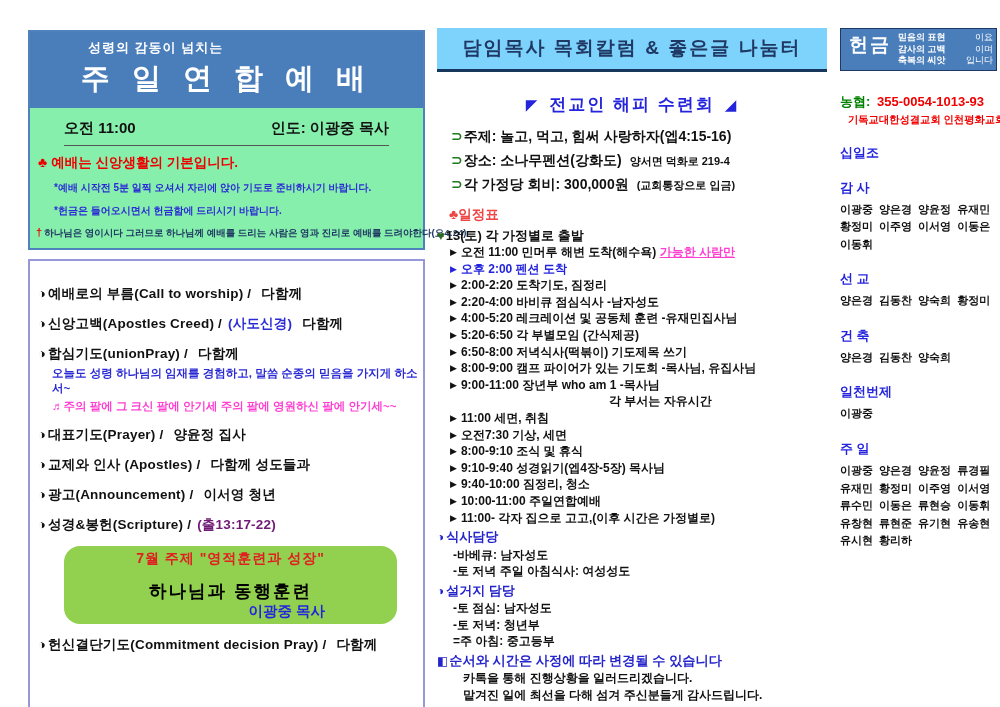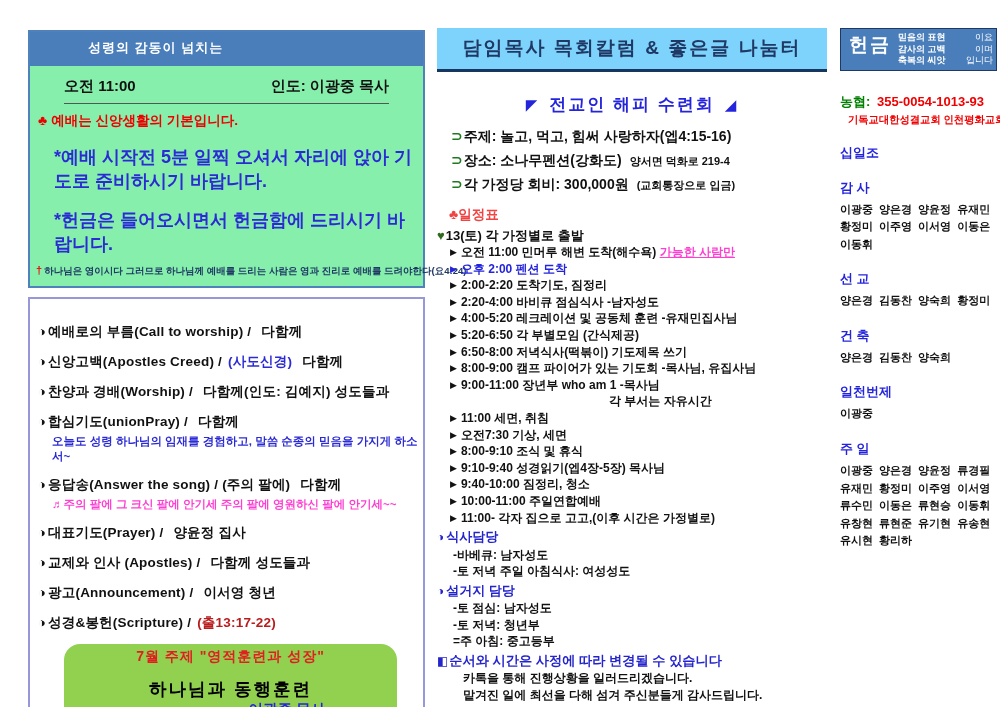--- a/index.html
+++ b/index.html
@@ -4,35 +4,35 @@
 <style>
   html,body{margin:0;padding:0;}
   body{
     width:1000px;height:707px;position:relative;overflow:hidden;
     background:#ffffff;
     font-family:"Liberation Sans","DejaVu Sans",sans-serif;
     color:#111;
   }
   
   .blue{color:#2b2bd5;}
-  .red{color:#b91c1c;}
+  .red{color:#701a75;}
   .magenta{color:#ff3fd1;}
 
   
   .col-left{position:absolute;left:28px;top:30px;width:397px;}
   .box-top{border:2px solid #4f81bd;background:#86efac;}
   .blue-head{background:#4a7ebb;color:#fff;padding:7px 0 9px;}
   .blue-head .sub{font-size:13px;font-weight:600;padding-left:58px;letter-spacing:1px;}
   .blue-head .ttl{font-size:29px;font-weight:700;text-align:center;letter-spacing:7px;margin-top:2px;}
   .time-row{margin:11px 34px 0;display:flex;justify-content:space-between;
     font-size:15px;font-weight:700;border-bottom:1.5px solid #555;padding-bottom:7px;}
   .notice{margin:8px 6px 0 8px;}
   .notice .nt{color:#ee0000;font-weight:700;font-size:13.5px;}
   .notice .club{font-size:14px;margin-right:4px;}
-  .notice .bl{color:#2b2bd5;font-weight:600;font-size:18px;margin:15px 0 0 16px;}
+  .notice .bl{color:#2b2bd5;font-weight:600;font-size:10px;margin:9px 0 0 16px;}
   .scripture{font-size:9.5px;color:#1f3864;font-weight:600;margin:8px 2px 8px 6px;white-space:nowrap;}
   .scripture .cross{color:#ee0000;font-size:11px;margin-right:2px;}
 
   .box-order{border:2px solid #9797d9;margin-top:9px;padding:12px 4px 12px 8px;min-height:440px;}
   .oitem{font-size:13.5px;font-weight:600;margin-top:12px;letter-spacing:.2px;}
   .obullet{margin-right:2px;font-size:13px;}
   .oaccent{margin-left:6px;font-weight:700;}
   .otail{margin-left:10px;font-weight:700;}
   .osub{font-size:11.5px;font-weight:700;margin:3px 0 0 14px;}
 
@@ -88,20 +88,21 @@
   .r-title{color:#2424dd;font-weight:700;font-size:13px;}
   .r-names{font-size:11px;font-weight:700;color:#111;margin-top:4px;line-height:1.6;word-spacing:3px;}
 </style>
 </head>
 <body>
 
 <section class="col-left">
   <div class="box-top">
     <div class="blue-head">
       <div class="sub">성령의 감동이 넘치는</div>
+      <div class="ttl">주 일 연 합 예 배</div>
     </div>
     <div class="time-row">
       <span>오전 11:00</span>
       <span>인도: 이광중 목사</span>
     </div>
     <div class="notice">
       <div class="nt"><span class="club">♣</span><span>예배는 신앙생활의 기본입니다.</span></div>
       <div id="notice-lines">
           <div class="bl">*예배 시작전 5분 일찍 오셔서 자리에 앉아 기도로 준비하시기 바랍니다.</div>
           <div class="bl">*헌금은 들어오시면서 헌금함에 드리시기 바랍니다.</div>
@@ -114,28 +115,24 @@
 
   <div class="box-order">
     <div id="order-a">
         <div class="oitem-wrap">
           <div class="oitem"><span class="obullet">◑</span><span class="otext">예배로의 부름(Call to worship) /</span><span class="otail">다함께</span></div>
         </div>
         <div class="oitem-wrap">
           <div class="oitem"><span class="obullet">◑</span><span class="otext">신앙고백(Apostles Creed) /</span><span class="oaccent blue">(사도신경)</span><span class="otail">다함께</span></div>
         </div>
         <div class="oitem-wrap">
-          <div class="oitem"><span class="obullet">◑</span><span class="otext">찬양과 경배(Worship) /</span><span class="otail">다함께(인도: 김예지) 성도들과</span></div>
-        </div>
-        <div class="oitem-wrap">
           <div class="oitem"><span class="obullet">◑</span><span class="otext">합심기도(unionPray) /</span><span class="otail">다함께</span></div>
           <div class="osub blue">오늘도 성령 하나님의 임재를 경험하고, 말씀 순종의 믿음을 가지게 하소서~</div>
         </div>
         <div class="oitem-wrap">
-          <div class="oitem"><span class="obullet">◑</span><span class="otext">응답송(Answer the song) / (주의 팔에)</span><span class="otail">다함께</span></div>
           <div class="osub magenta">♬주의 팔에 그 크신 팔에 안기세 주의 팔에 영원하신 팔에 안기세~~</div>
         </div>
         <div class="oitem-wrap">
           <div class="oitem"><span class="obullet">◑</span><span class="otext">대표기도(Prayer) /</span><span class="otail">양윤정 집사</span></div>
         </div>
         <div class="oitem-wrap">
           <div class="oitem"><span class="obullet">◑</span><span class="otext">교제와 인사 (Apostles) /</span><span class="otail">다함께 성도들과</span></div>
         </div>
         <div class="oitem-wrap">
           <div class="oitem"><span class="obullet">◑</span><span class="otext">광고(Announcement) /</span><span class="otail">이서영 청년</span></div>

